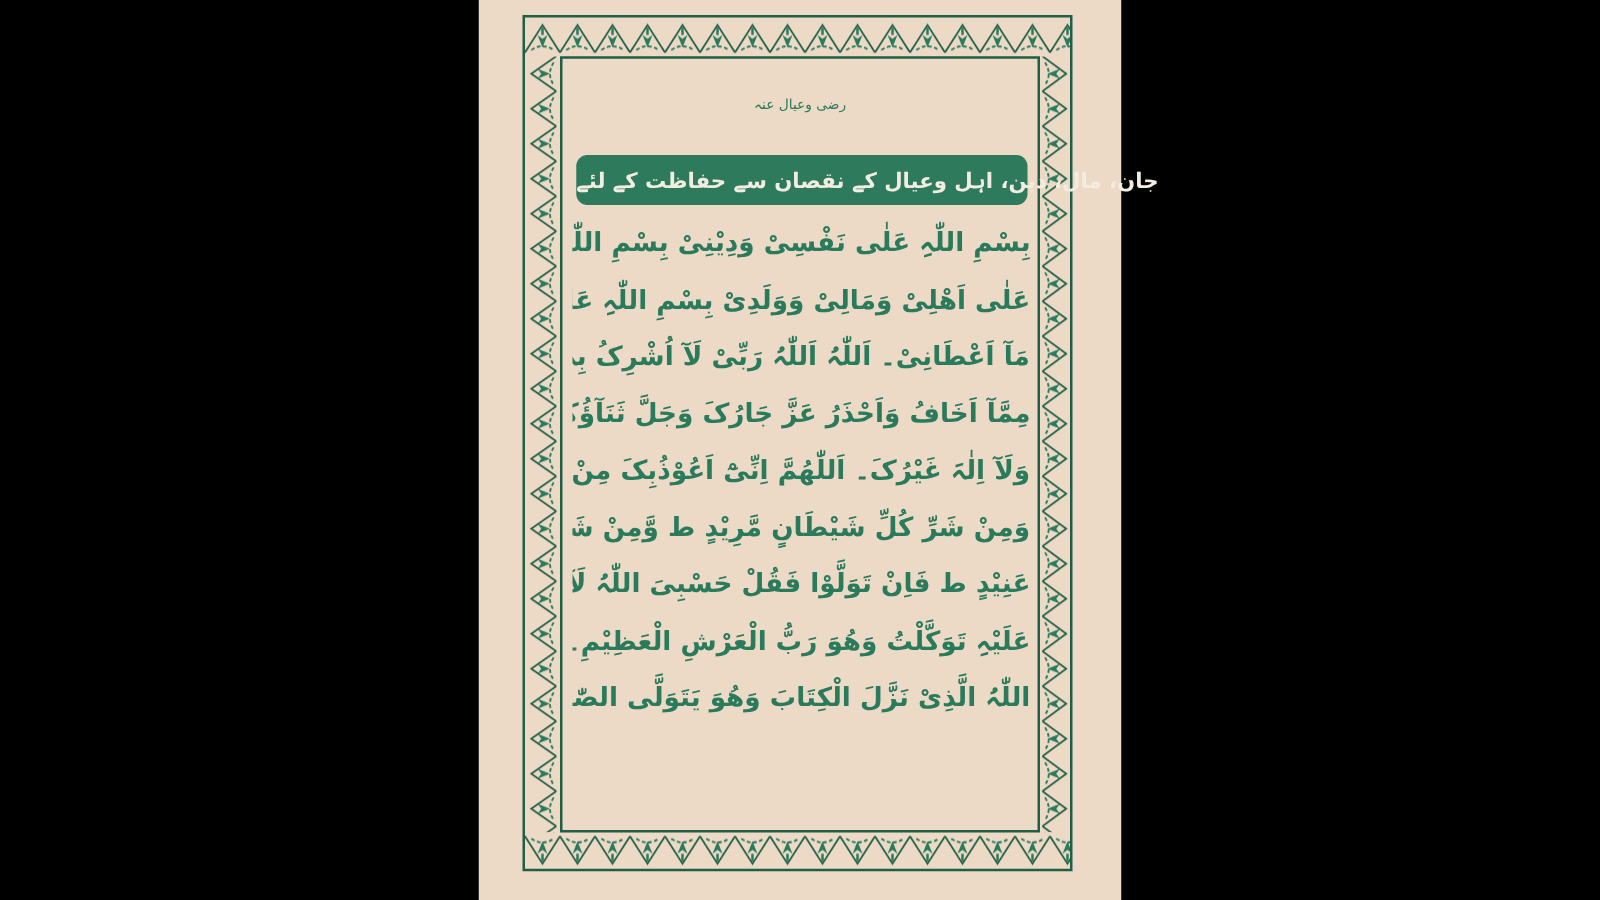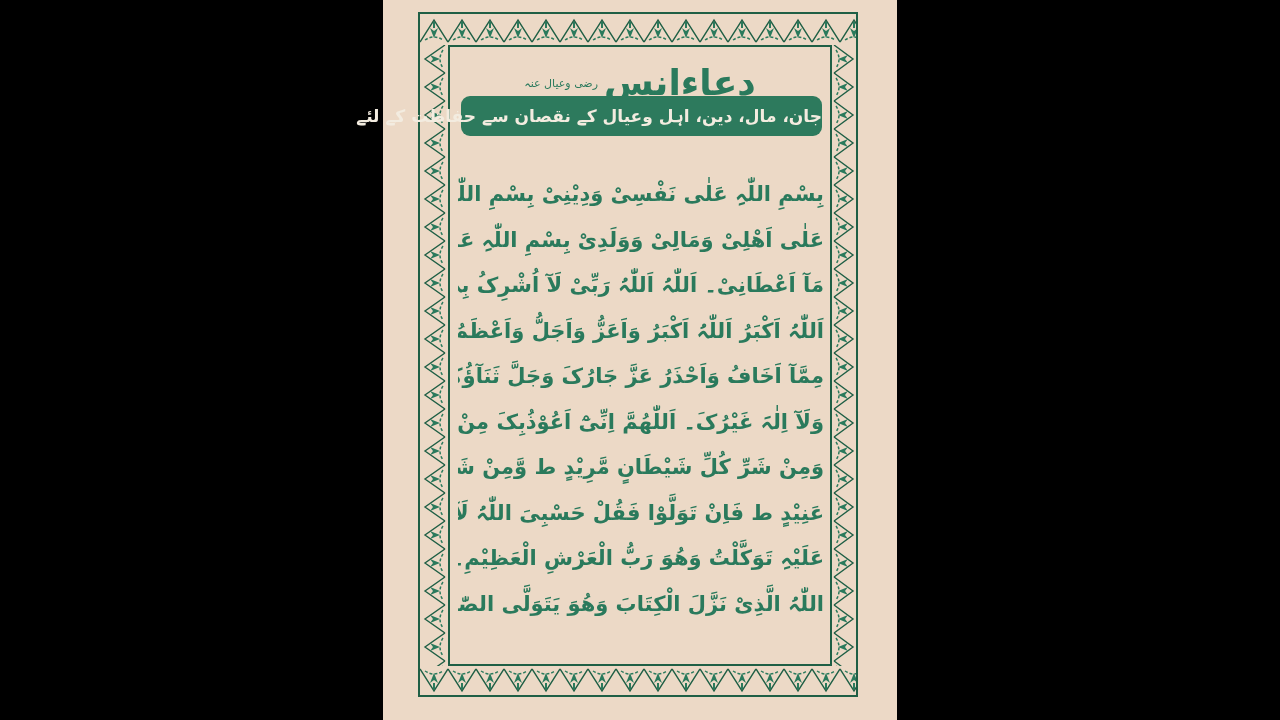--- a/index.html
+++ b/index.html
@@ -5,21 +5,21 @@
   html, body { margin:0; padding:0; }
   body { width:1280px; height:720px; background:#000; position:relative; overflow:hidden; font-family:"DejaVu Sans", sans-serif; }
   .paper { position:absolute; left:383px; top:0; width:514px; height:720px; background:#ecd9c6; }
   .outer-border { position:absolute; left:418px; top:12px; width:440px; height:685px; border:2px solid #1f5f45; box-sizing:border-box; }
   .inner-border { position:absolute; left:448px; top:45px; width:384px; height:621px; border:2px solid #1f5f45; box-sizing:border-box; }
   .ornament-band { position:absolute; overflow:hidden; }
   .ornament-band svg { display:block; }
   .title-wrap { position:absolute; left:450px; top:58px; width:380px; height:50px; display:flex; justify-content:center; align-items:center; gap:6px; direction:rtl; }
   .title { font-size:36px; color:#2a7a5c; font-weight:bold; font-family:"DejaVu Sans", sans-serif; line-height:1; }
   .honorific { font-size:11px; color:#2a7a5c; }
-  .banner { position:absolute; left:461px; top:96px; width:361px; height:40px; background:#2d7a5d; border-radius:9px; display:flex; align-items:center; justify-content:flex-start; direction:rtl; }
+  .banner { position:absolute; left:461px; top:124px; width:361px; height:40px; background:#2d7a5d; border-radius:9px; display:flex; align-items:center; justify-content:flex-end; direction:rtl; }
   .banner-text { color:#f3ece0; font-size:17px; font-weight:bold; white-space:nowrap; }
   .body-lines { position:absolute; left:458px; top:172px; width:366px; direction:rtl; }
   .line { height:45.5px; line-height:45.5px; font-size:21px; color:#2a7a5c; font-weight:bold; text-align:justify; text-align-last:justify; white-space:nowrap; overflow:hidden; }
   .line.last { text-align-last:center; }
 </style>
 </head>
 <body>
 
 <div class="paper"></div>
 
@@ -71,32 +71,30 @@
       </pattern>
     </defs>
     <rect width="24" height="621" fill="url(#ornVr)"></rect>
   </svg>
 </div>
 
 <div class="outer-border"></div>
 <div class="inner-border"></div>
 
 <div class="title-wrap">
-  <span class="title">دعاءانس</span>
   <span class="honorific">رضی وعیال عنہ</span>
 </div>
 
 <div class="banner">
   <span class="banner-text">جان، مال، دین، اہل وعیال کے نقصان سے حفاظت کے لئے</span>
 </div>
 
 <div class="body-lines">
   <div class="line">بِسْمِ اللّٰہِ عَلٰی نَفْسِیْ وَدِیْنِیْ بِسْمِ اللّٰہِ</div>
   <div class="line">عَلٰی اَھْلِیْ وَمَالِیْ وَوَلَدِیْ بِسْمِ اللّٰہِ عَلٰی</div>
   <div class="line">مَآ اَعْطَانِیْ۔ اَللّٰہُ اَللّٰہُ رَبِّیْ لَآ اُشْرِکُ بِہٖ شَیْئًا</div>
-  <div class="line">اَللّٰہُ اَکْبَرُ اَللّٰہُ اَکْبَرُ وَاَعَزُّ وَاَجَلُّ وَاَعْظَمُ</div>
   <div class="line">مِمَّآ اَخَافُ وَاَحْذَرُ عَزَّ جَارُکَ وَجَلَّ ثَنَآؤُکَ</div>
   <div class="line">وَلَآ اِلٰہَ غَیْرُکَ۔ اَللّٰھُمَّ اِنِّیْٓ اَعُوْذُبِکَ مِنْ شَرِّ نَفْسِیْ</div>
   <div class="line">وَمِنْ شَرِّ کُلِّ شَیْطَانٍ مَّرِیْدٍ ط وَّمِنْ شَرِّ کُلِّ جَبَّارٍ</div>
   <div class="line">عَنِیْدٍ ط فَاِنْ تَوَلَّوْا فَقُلْ حَسْبِیَ اللّٰہُ لَآ اِلٰہَ اِلَّا ھُوَ</div>
   <div class="line">عَلَیْہِ تَوَکَّلْتُ وَھُوَ رَبُّ الْعَرْشِ الْعَظِیْمِ۔ اِنَّ وَلِیِّیَ</div>
   <div class="line last">اللّٰہُ الَّذِیْ نَزَّلَ الْکِتَابَ وَھُوَ یَتَوَلَّی الصّٰلِحِیْنَ۔</div>
 </div>
 
 </body></html>

